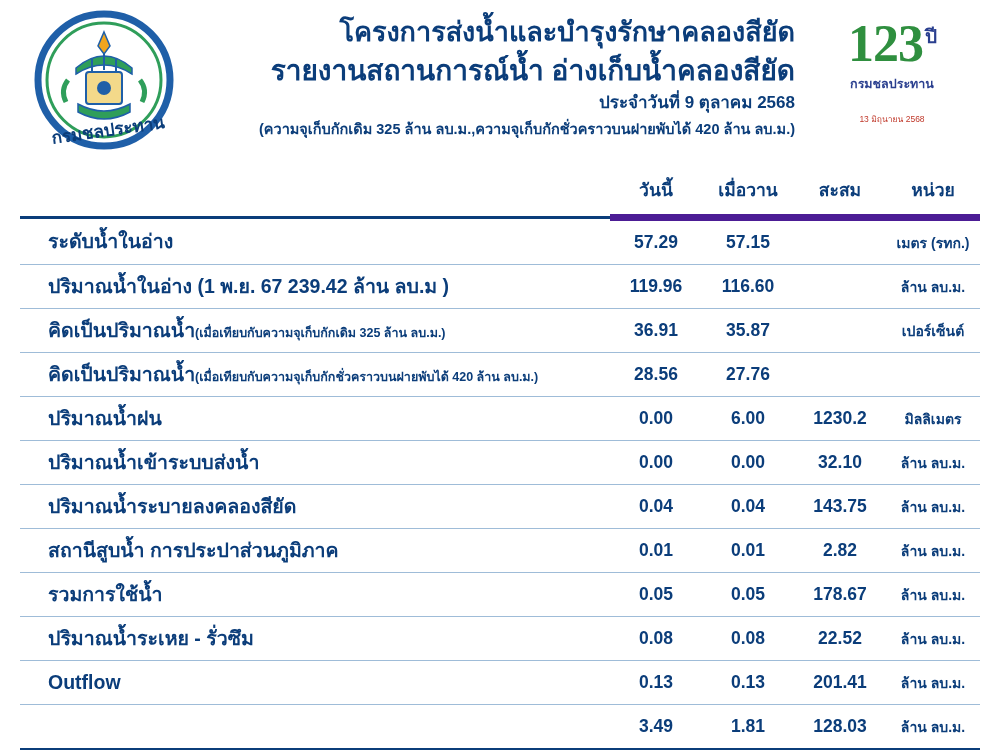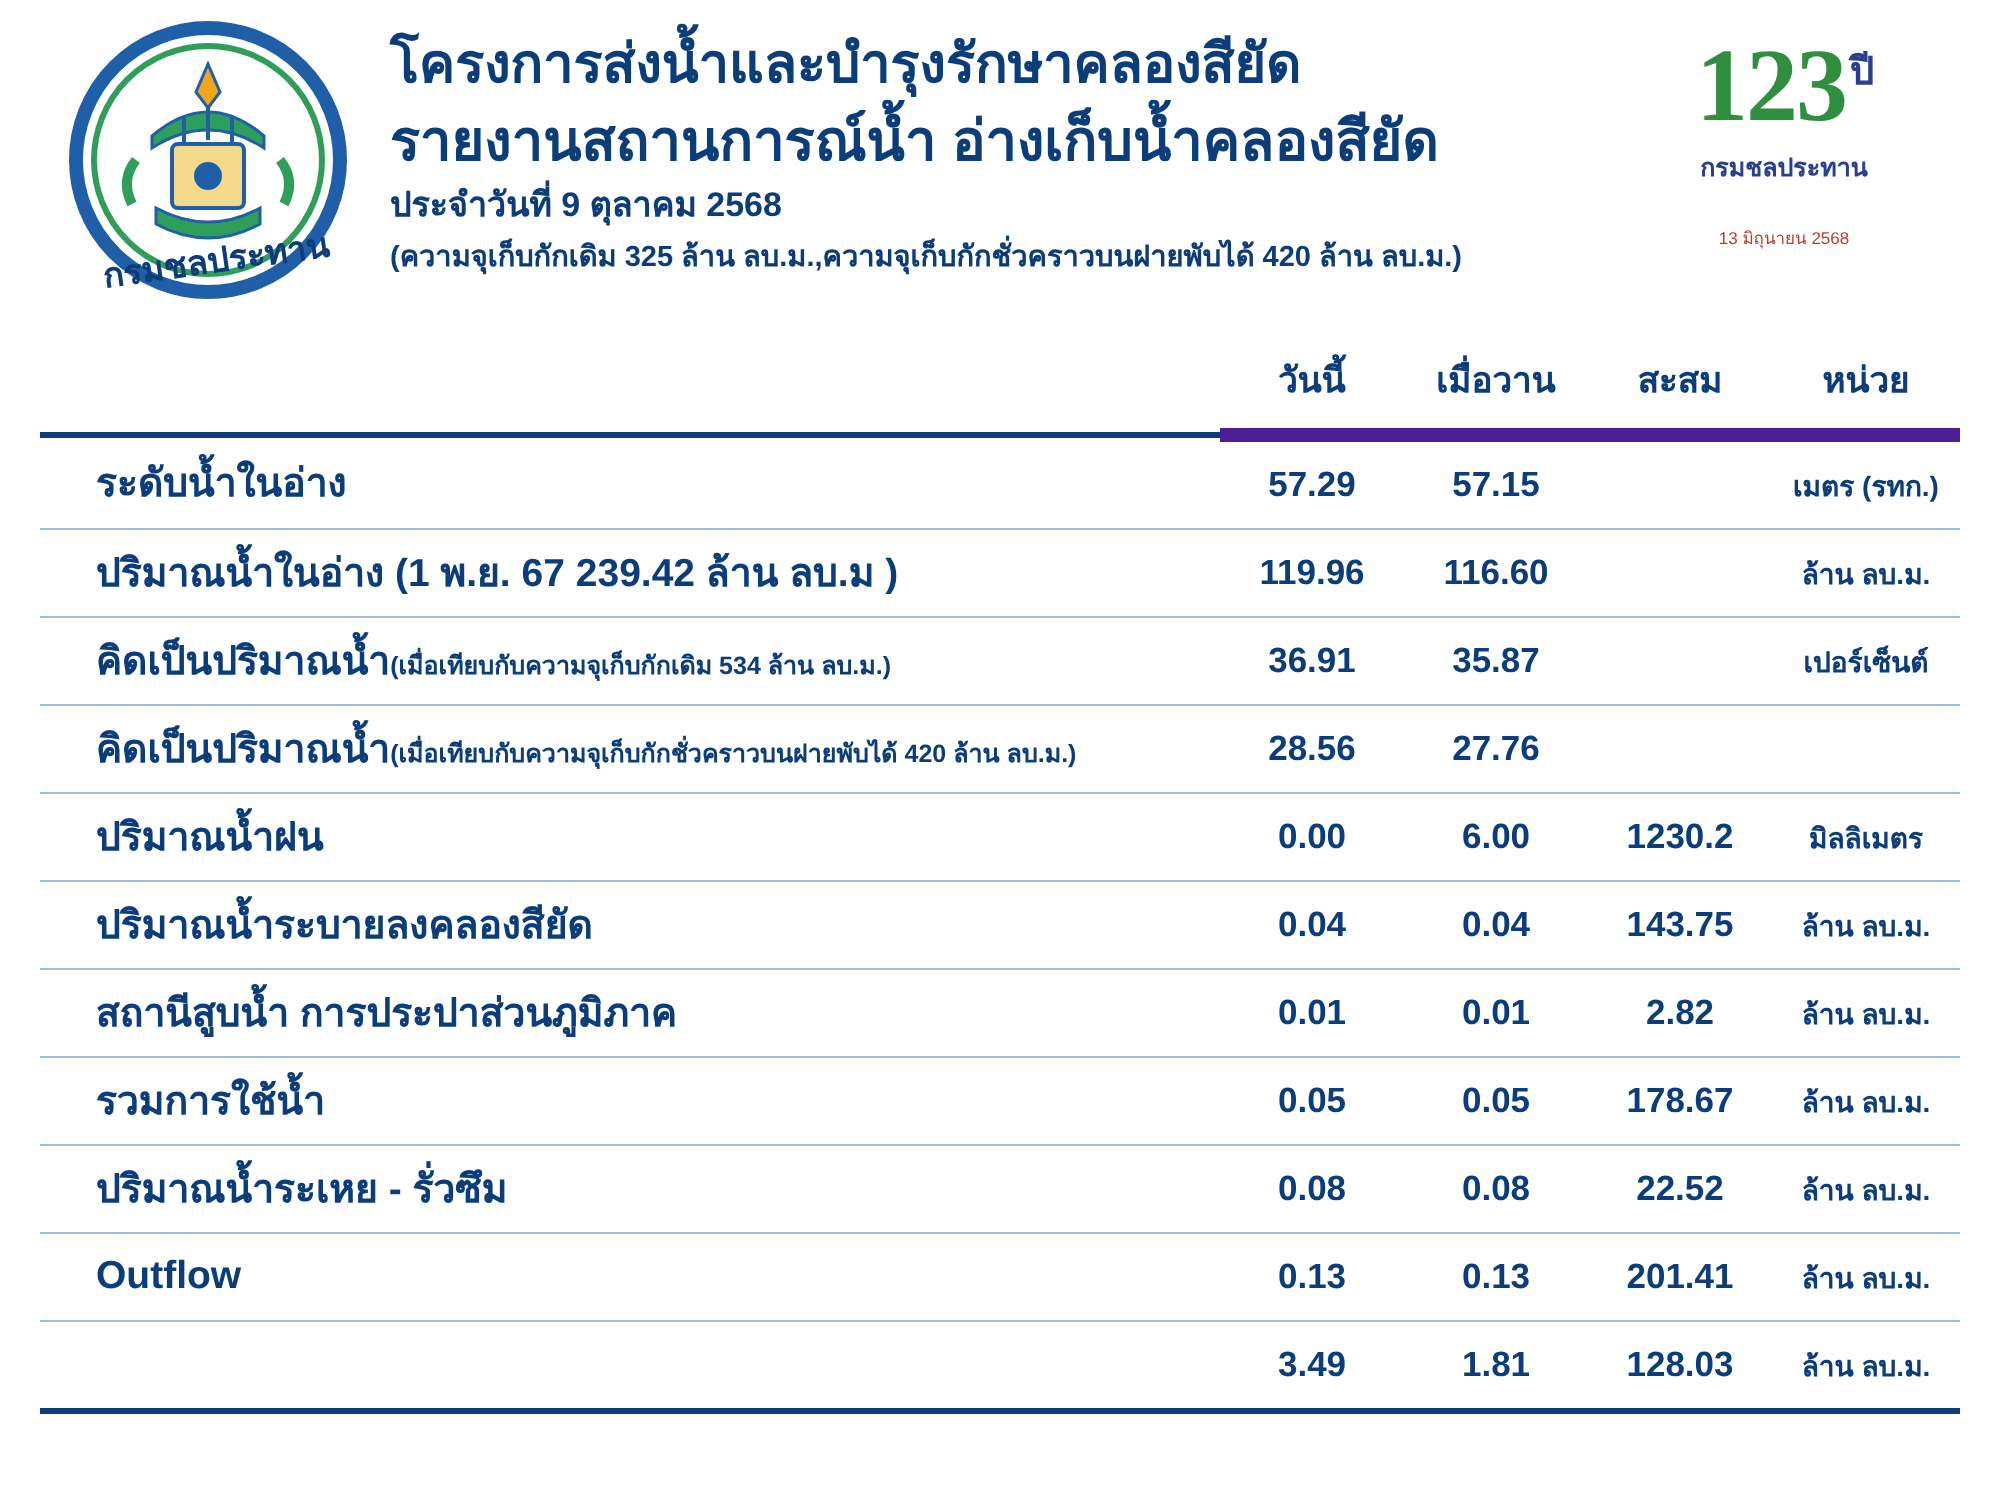--- a/index.html
+++ b/index.html
@@ -65,23 +65,23 @@
   }
   .logo-right .date-small {
     font-size: 8.5px;
     color: #c0392b;
     margin-top: 18px;
   }
 
   .title-block {
     position: absolute;
     left: 195px;
-    right: 195px;
+    right: 205px;
     top: 16px;
-    text-align: left;
+    text-align: right;
     color: #0b3d7a;
   }
   .title-1 {
     font-size: 27px;
     font-weight: bold;
     line-height: 1.25;
     white-space: nowrap;
   }
   .title-2 {
     font-size: 28px;
@@ -237,21 +237,21 @@
 
         <tr>
           <td class="label"><span>ปริมาณน้ำในอ่าง  (1 พ.ย. 67  239.42 ล้าน ลบ.ม )</span><span class="sub"></span></td>
           <td class="num">119.96</td>
           <td class="num">116.60</td>
           <td class="num"></td>
           <td class="unit">ล้าน ลบ.ม.</td>
         </tr>
 
         <tr>
-          <td class="label"><span>คิดเป็นปริมาณน้ำ</span><span class="sub">(เมื่อเทียบกับความจุเก็บกักเดิม 534 ล้าน ลบ.ม.)</span></td>
+          <td class="label"><span>คิดเป็นปริมาณน้ำ</span><span class="sub">(เมื่อเทียบกับความจุเก็บกักเดิม 325 ล้าน ลบ.ม.)</span></td>
           <td class="num">36.91</td>
           <td class="num">35.87</td>
           <td class="num"></td>
           <td class="unit">เปอร์เซ็นต์</td>
         </tr>
 
         <tr>
           <td class="label"><span>คิดเป็นปริมาณน้ำ</span><span class="sub">(เมื่อเทียบกับความจุเก็บกักชั่วคราวบนฝายพับได้ 420 ล้าน ลบ.ม.)</span></td>
           <td class="num">28.56</td>
           <td class="num">27.76</td>
@@ -261,20 +261,27 @@
 
         <tr>
           <td class="label"><span>ปริมาณน้ำฝน</span><span class="sub"></span></td>
           <td class="num">0.00</td>
           <td class="num">6.00</td>
           <td class="num">1230.2</td>
           <td class="unit">มิลลิเมตร</td>
         </tr>
 
 
+        <tr>
+          <td class="label"><span>ปริมาณน้ำเข้าระบบส่งน้ำ</span><span class="sub"></span></td>
+          <td class="num">0.00</td>
+          <td class="num">0.00</td>
+          <td class="num">32.10</td>
+          <td class="unit">ล้าน ลบ.ม.</td>
+        </tr>
 
         <tr>
           <td class="label"><span>ปริมาณน้ำระบายลงคลองสียัด</span><span class="sub"></span></td>
           <td class="num">0.04</td>
           <td class="num">0.04</td>
           <td class="num">143.75</td>
           <td class="unit">ล้าน ลบ.ม.</td>
         </tr>
 
         <tr>

